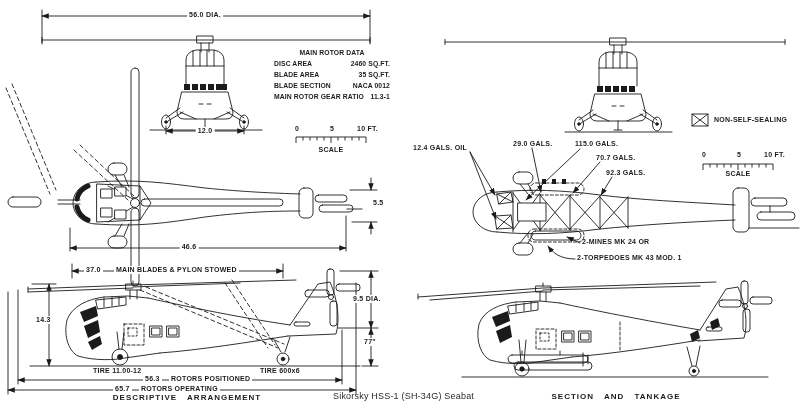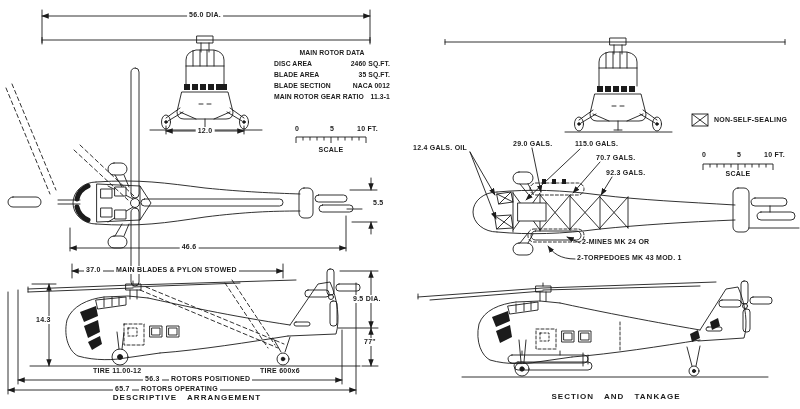--- a/index.html
+++ b/index.html
@@ -297,20 +297,21 @@
   <span class="t bg" style="left:351px;top:295px">9.5 DIA.</span>
   <span class="t bg" style="left:362px;top:338px">77"</span>
   <span class="t" style="left:93px;top:367px">TIRE 11.00-12</span>
   <span class="t" style="left:260px;top:367px">TIRE 600x6</span>
   <span class="t bg" style="left:143px;top:375px">56.3</span>
   <span class="t bg" style="left:169px;top:375px">ROTORS POSITIONED</span>
   <span class="t bg" style="left:113px;top:385px">65.7</span>
   <span class="t bg" style="left:139px;top:385px">ROTORS OPERATING</span>
   <span class="t cap ctr" style="left:187px;top:393px">DESCRIPTIVE ARRANGEMENT</span>
 
+  <span class="fig" style="left:333px;top:392px">Sikorsky HSS-1 (SH-34G) Seabat</span>
 
   <span class="t" style="left:714px;top:116px">NON-SELF-SEALING</span>
   <span class="t ctr" style="left:704px;top:151px">0</span>
   <span class="t ctr" style="left:739px;top:151px">5</span>
   <span class="t" style="left:764px;top:151px">10 FT.</span>
   <span class="t ctr" style="left:738px;top:170px">SCALE</span>
 
   <span class="t" style="left:413px;top:144px">12.4 GALS. OIL</span>
   <span class="t" style="left:513px;top:140px">29.0 GALS.</span>
   <span class="t" style="left:575px;top:140px">115.0 GALS.</span>

